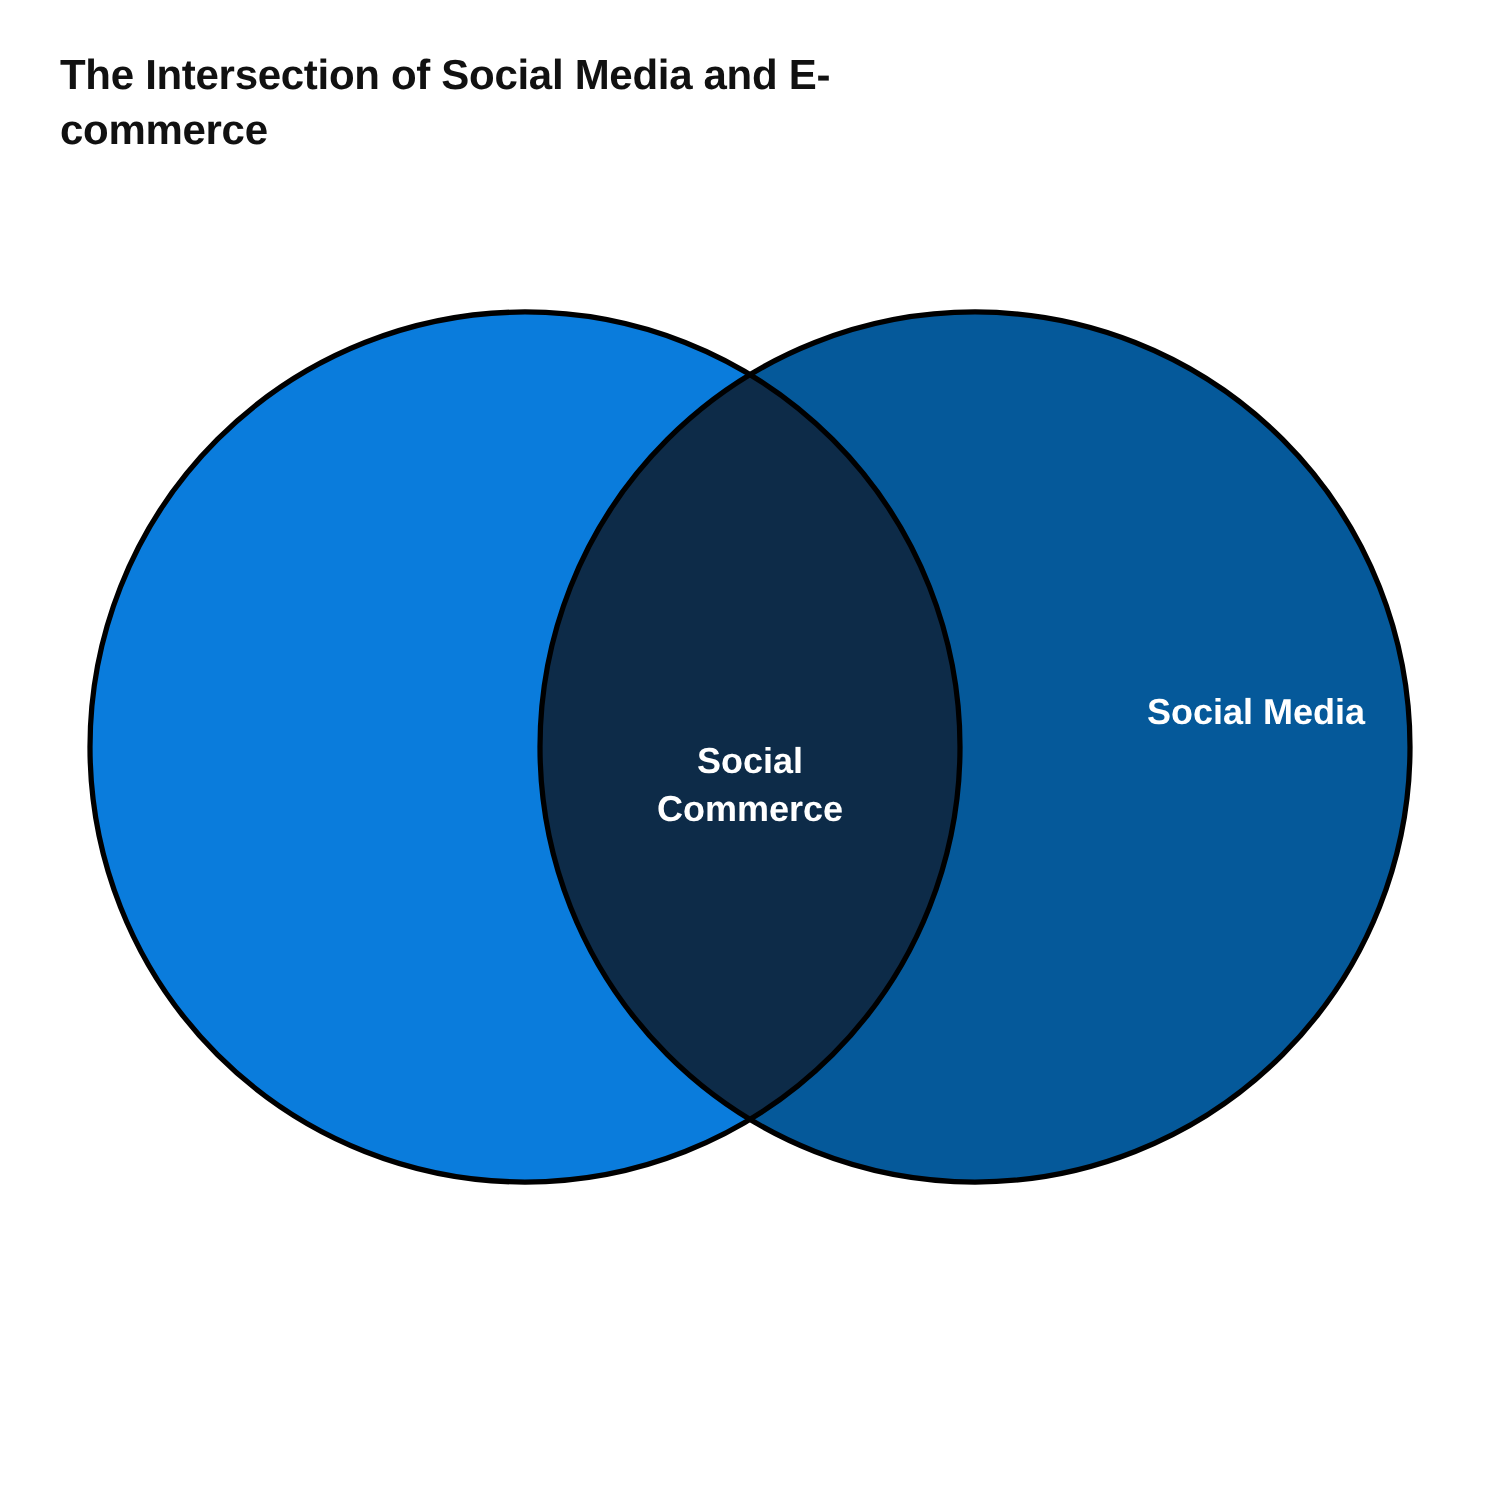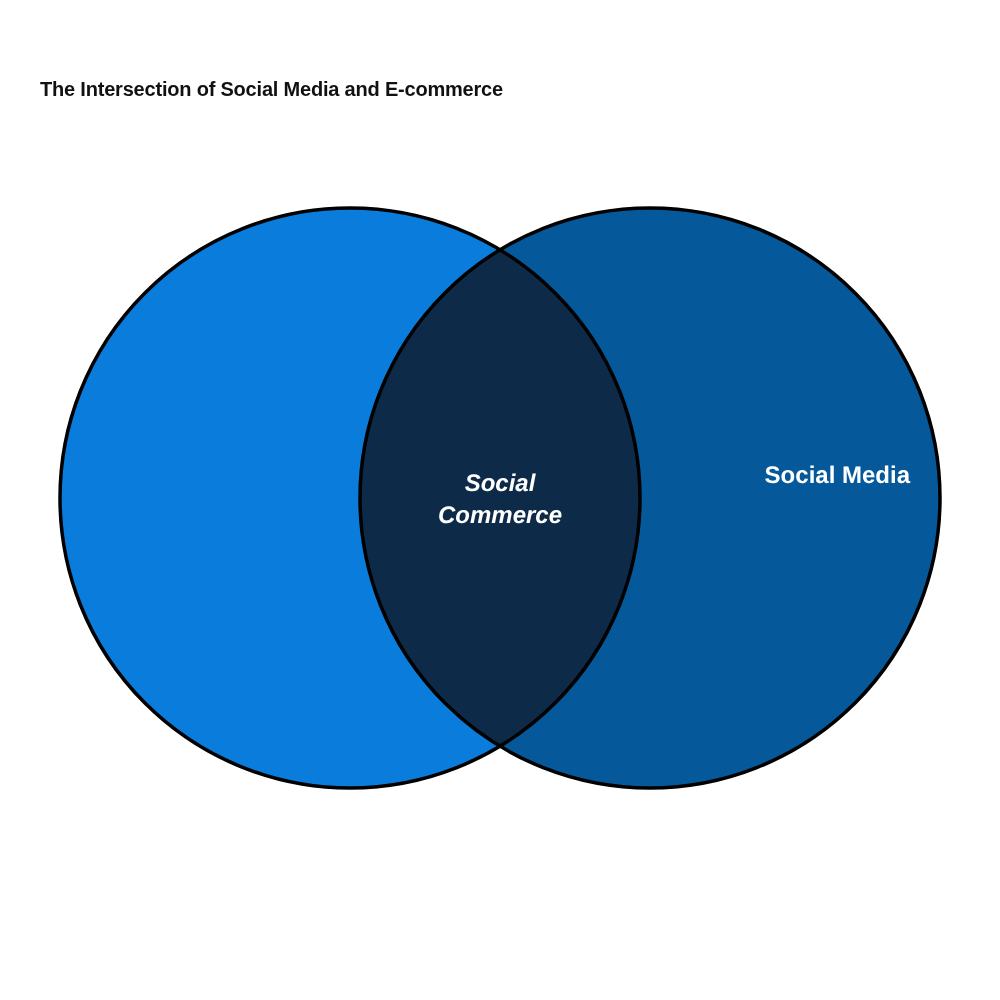--- a/index.html
+++ b/index.html
@@ -18,27 +18,26 @@
     position: relative;
     width: 1000px;
     height: 1000px;
     background: #ffffff;
   }
   #chart-title {
     position: absolute;
     left: 40px;
     top: 32px;
     width: 620px;
-    font-size: 20px;
+    font-size: 28px;
     font-weight: bold;
     line-height: 1.32;
     color: #111111;
     letter-spacing: -0.2px;
     white-space: pre-line;
-    margin-top: 44px;
   }
   #venn-svg {
     position: absolute;
     left: 0;
     top: 0;
     width: 1000px;
     height: 1000px;
     display: block;
   }
   .venn-label {
@@ -47,21 +46,21 @@
     text-align: center;
     color: #ffffff;
     font-weight: bold;
     font-size: 24px;
     line-height: 1.35;
     white-space: pre-line;
     pointer-events: none;
     text-rendering: geometricPrecision;
   }
   #label-left   { left: 219px; top: 500px; width: 240px; }
-  #label-center { left: 500px; top: 500px; width: 200px; font-style: italic; }
+  #label-center { left: 500px; top: 525px; width: 200px; }
   #label-right  { left: 790px; top: 476px; width: 240px; text-align: right; }
 </style>
 </head>
 <body>
 
 <div id="figure">
 
   <div id="chart-title">The Intersection of Social Media and E-commerce</div>
 
   <svg id="venn-svg" viewBox="0 0 1000 1000">

